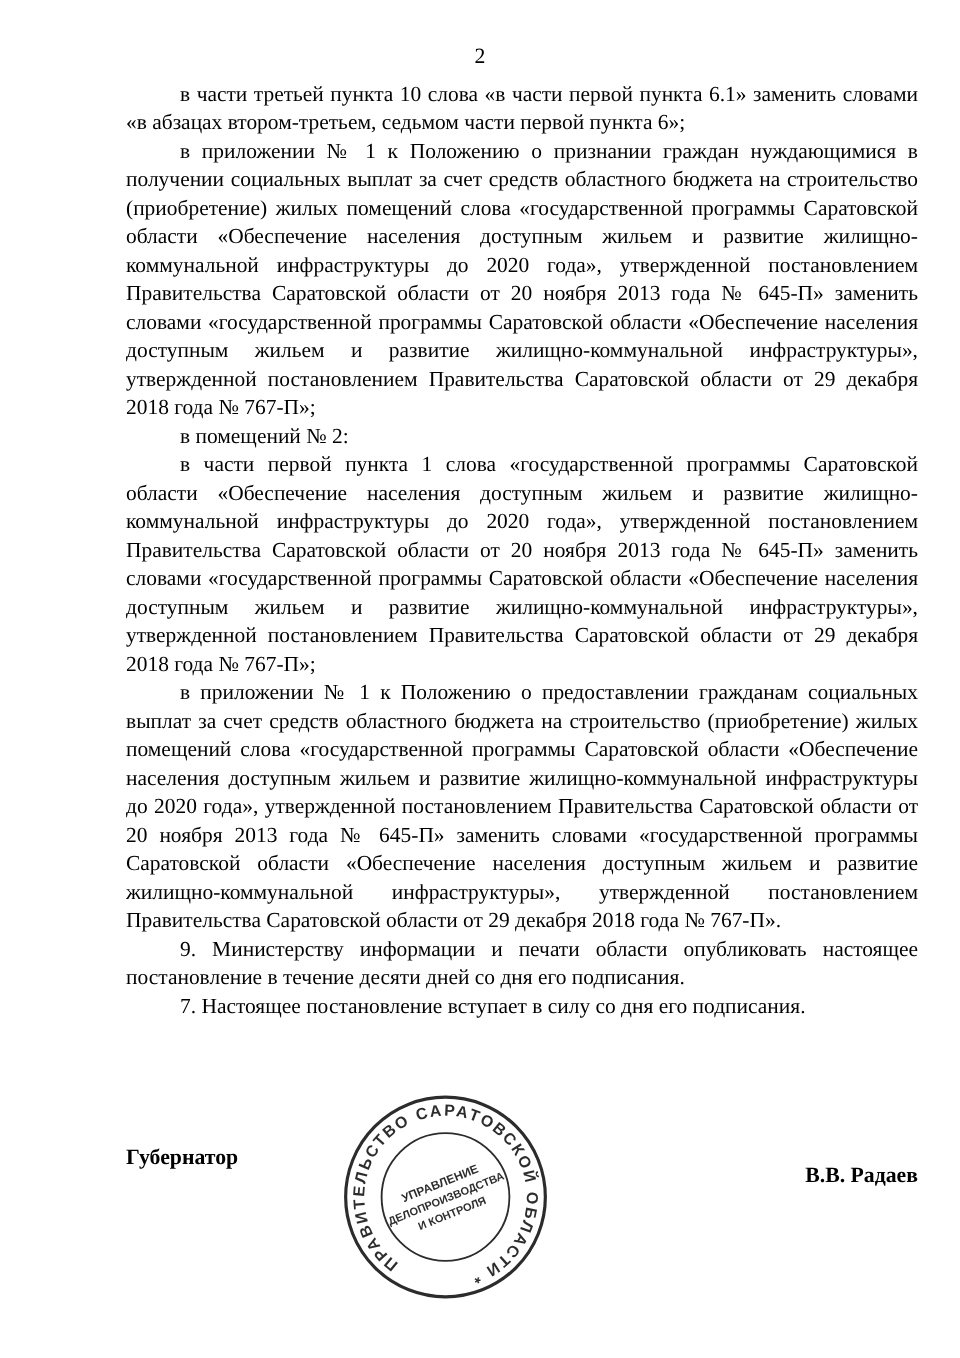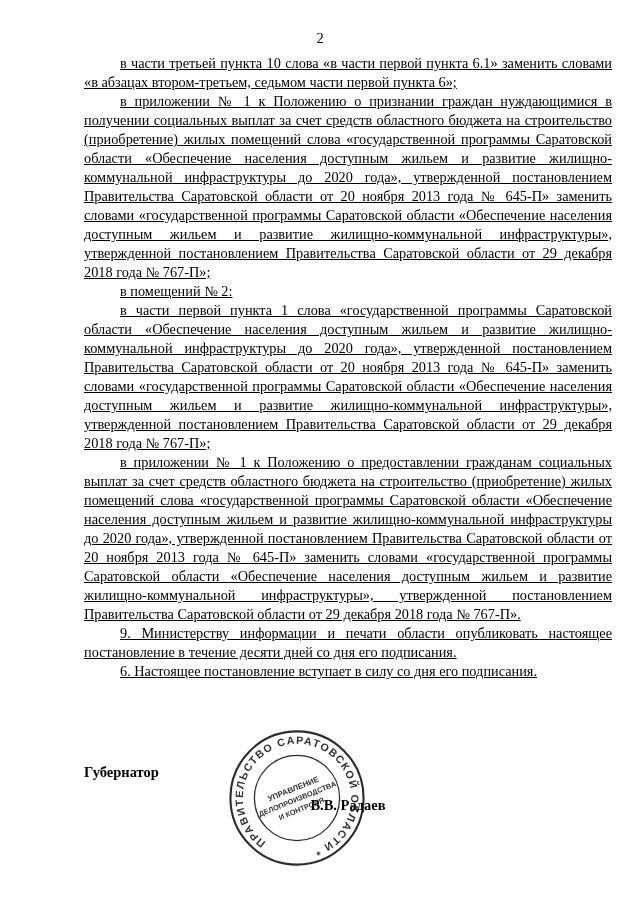--- a/index.html
+++ b/index.html
@@ -26,34 +26,32 @@
     top: 54px;
     left: 84px;
     width: 528px;
     font-size: 14.3px;
     line-height: 19px;
     text-align: justify;
   }
   .body-text p {
     margin: 0;
     text-indent: 36px;
-    text-decoration: underline;
   }
   .signature-block {
     position: absolute;
     left: 84px;
     width: 528px;
     top: 762px;
     display: flex;
     justify-content: space-between;
     align-items: flex-start;
     font-size: 14.5px;
     font-weight: bold;
     line-height: 21px;
-    flex-direction: column;
   }
   .sig-name { align-self: center; margin-top: 12px; }
   .stamp {
     position: absolute;
     left: 226px;
     top: 727px;
     opacity: 0.92;
   }
   .stamp text {
     font-family: "Liberation Sans", sans-serif;
@@ -72,21 +70,21 @@
 
   <div class="page-number">2</div>
 
   <div class="body-text">
     <p>в части третьей пункта 10 слова «в части первой пункта 6.1» заменить словами «в абзацах втором-третьем, седьмом части первой пункта 6»;</p>
     <p>в приложении № 1 к Положению о признании граждан нуждающимися в получении социальных выплат за счет средств областного бюджета на строительство (приобретение) жилых помещений слова «государственной программы Саратовской области «Обеспечение населения доступным жильем и развитие жилищно-коммунальной инфраструктуры до 2020 года», утвержденной постановлением Правительства Саратовской области от 20 ноября 2013 года № 645-П» заменить словами «государственной программы Саратовской области «Обеспечение населения доступным жильем и развитие жилищно-коммунальной инфраструктуры», утвержденной постановлением Правительства Саратовской области от 29 декабря 2018 года № 767-П»;</p>
     <p>в помещений № 2:</p>
     <p>в части первой пункта 1 слова «государственной программы Саратовской области «Обеспечение населения доступным жильем и развитие жилищно-коммунальной инфраструктуры до 2020 года», утвержденной постановлением Правительства Саратовской области от 20 ноября 2013 года № 645-П» заменить словами «государственной программы Саратовской области «Обеспечение населения доступным жильем и развитие жилищно-коммунальной инфраструктуры», утвержденной постановлением Правительства Саратовской области от 29 декабря 2018 года № 767-П»;</p>
     <p>в приложении № 1 к Положению о предоставлении гражданам социальных выплат за счет средств областного бюджета на строительство (приобретение) жилых помещений слова «государственной программы Саратовской области «Обеспечение населения доступным жильем и развитие жилищно-коммунальной инфраструктуры до 2020 года», утвержденной постановлением Правительства Саратовской области от 20 ноября 2013 года № 645-П» заменить словами «государственной программы Саратовской области «Обеспечение населения доступным жильем и развитие жилищно-коммунальной инфраструктуры», утвержденной постановлением Правительства Саратовской области от 29 декабря 2018 года № 767-П».</p>
     <p>9. Министерству информации и печати области опубликовать настоящее постановление в течение десяти дней со дня его подписания.</p>
-    <p>6. Настоящее постановление вступает в силу со дня его подписания.</p>
+    <p>7. Настоящее постановление вступает в силу со дня его подписания.</p>
   </div>
 
   <div class="signature-block">
     <div>
       <div>Губернатор</div>
     </div>
     <div class="sig-name">В.В. Радаев</div>
   </div>
 
   <svg class="stamp" width="142" height="142" viewBox="0 0 160 160" aria-hidden="true">

